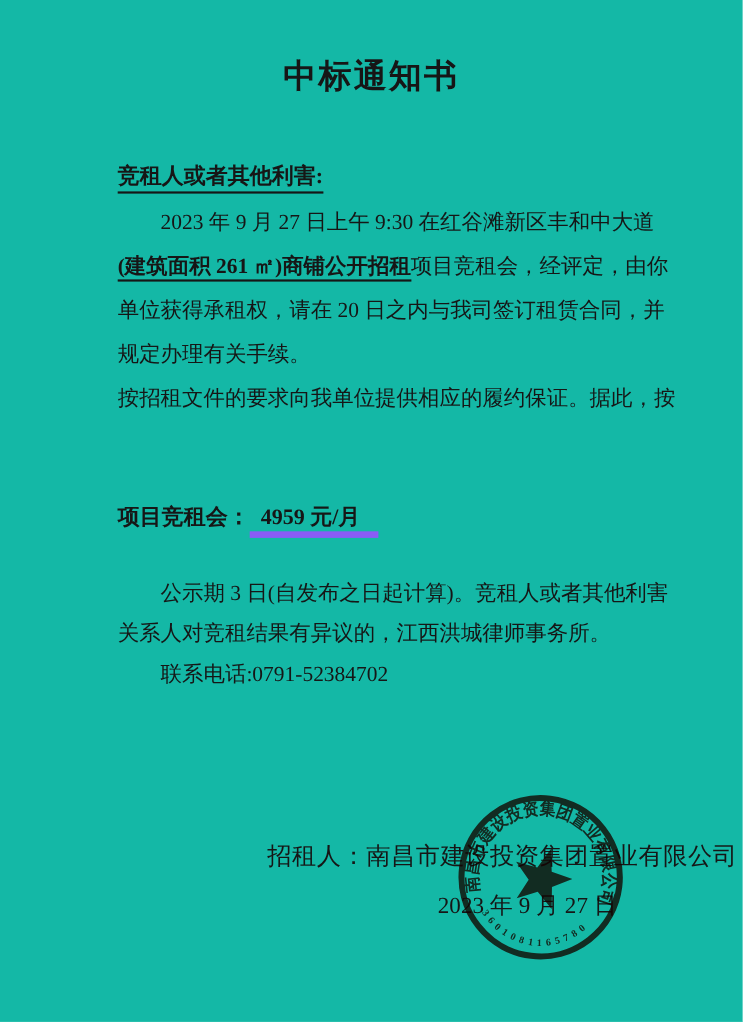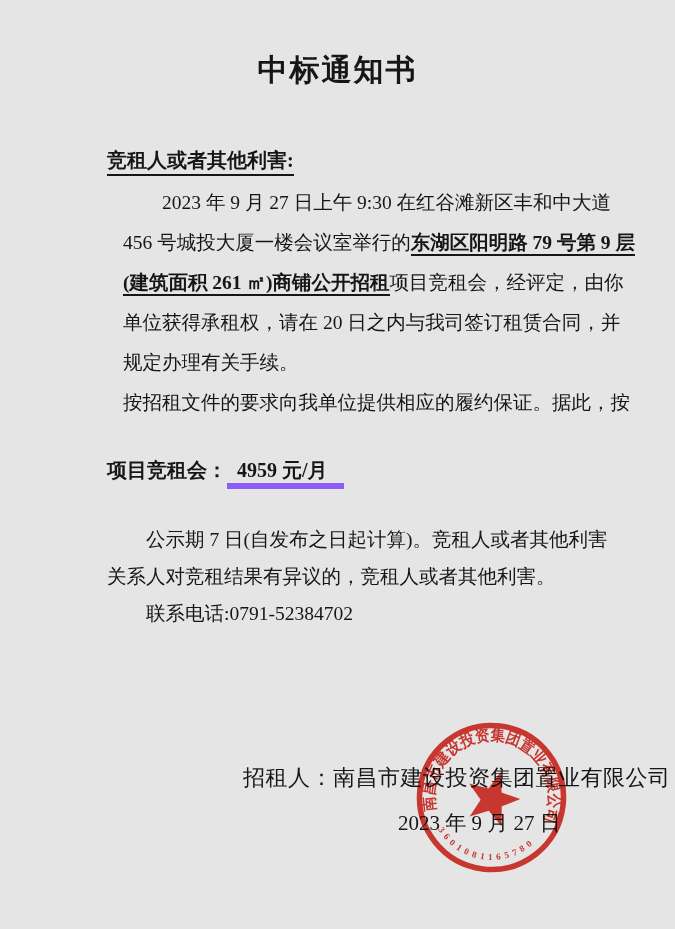--- a/index.html
+++ b/index.html
@@ -1,20 +1,20 @@
 <!DOCTYPE html>
 <html><head>
 <meta charset="utf-8">
 <style>
   html,body { margin:0; padding:0; }
   .page {
     position: relative;
     width: 675px;
     height: 929px;
-    background: #e5e5e5;
+    background: #14b8a6;
     font-family: "Liberation Serif", "DejaVu Serif", serif;
     color: #161616;
     overflow: hidden;
   }
   .title {
     position: absolute;
     top: 52px; left: 0; right: 0;
     margin: 0;
     text-align: center;
     font-size: 30px;
@@ -26,21 +26,21 @@
     position: absolute;
     top: 147px; left: 107px;
     font-size: 20px;
     font-weight: bold;
     line-height: 26px;
     border-bottom: 2px solid #161616;
     padding-bottom: 1px;
   }
   .para { position: absolute; left: 107px; width: 490px; }
   .para .line { white-space: nowrap; }
-  #para1 { top: 183px; font-size: 19.5px; margin-left: 16px; }
+  #para1 { top: 183px; font-size: 19.5px; }
   #para1 .line { line-height: 40px; height: 40px; }
   #notice { top: 521px; font-size: 19.5px; }
   #notice .line { line-height: 37px; height: 37px; }
   .indent { padding-left: 39px; }
   .ub {
     font-weight: bold;
     border-bottom: 2px solid #161616;
     padding-bottom: 1px;
   }
   .result {
@@ -85,34 +85,33 @@
 <body>
 
 <div class="page">
 
   <h1 class="title">中标通知书</h1>
 
   <div class="salutation">竞租人或者其他利害:</div>
 
   <div class="para" id="para1">
       <div class="line indent"><span>2023 年 9 月 27 日上午 9:30 在红谷滩新区丰和中大道</span></div>
-      <div class="line"><span>456 号城投大厦一楼会议室举行的</span><span class="ub">东湖区阳明路 79 号第 9 层</span></div>
       <div class="line"><span class="ub">(建筑面积 261 ㎡)商铺公开招租</span><span>项目竞租会，经评定，由你</span></div>
       <div class="line"><span>单位获得承租权，请在 20 日之内与我司签订租赁合同，并</span></div>
       <div class="line"><span>规定办理有关手续。</span></div>
       <div class="line"><span>按招租文件的要求向我单位提供相应的履约保证。据此，按</span></div>
     </div>
 
   <div class="result">
     <span class="result-label">项目竞租会：</span><span class="result-value">4959 元/月</span>
   </div>
 
   <div class="para" id="notice">
-      <div class="line indent"><span>公示期 7 日(自发布之日起计算)。竞租人或者其他利害</span></div>
-      <div class="line"><span>关系人对竞租结果有异议的，竞租人或者其他利害。</span></div>
+      <div class="line indent"><span>公示期 3 日(自发布之日起计算)。竞租人或者其他利害</span></div>
+      <div class="line"><span>关系人对竞租结果有异议的，江西洪城律师事务所。</span></div>
       <div class="line indent"><span>联系电话:0791-52384702</span></div>
     </div>
 
   <div class="signer">招租人：南昌市建设投资集团置业有限公司</div>
 
   <div class="date-line">2023 年 9 月 27 日</div>
 
   <svg class="seal" viewBox="0 0 160 160">
     <g transform="rotate(7 80 80)">
       <circle cx="80" cy="80" r="71.5" fill="none" stroke-width="5.5" stroke="#dc2b22"></circle>

